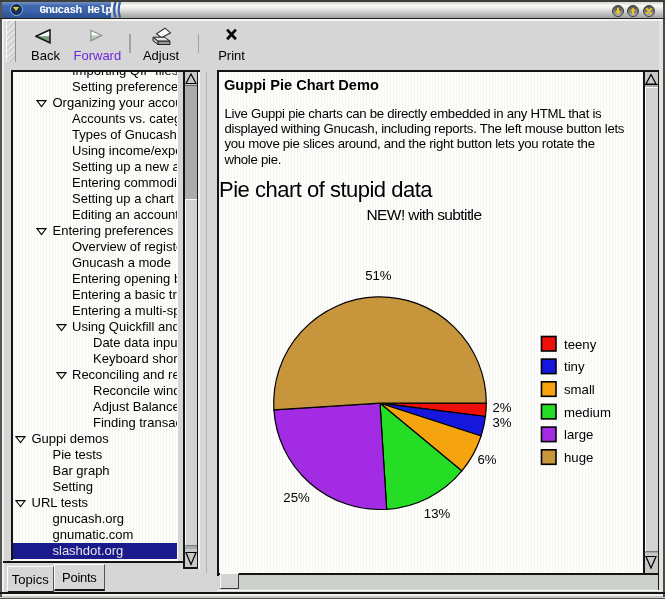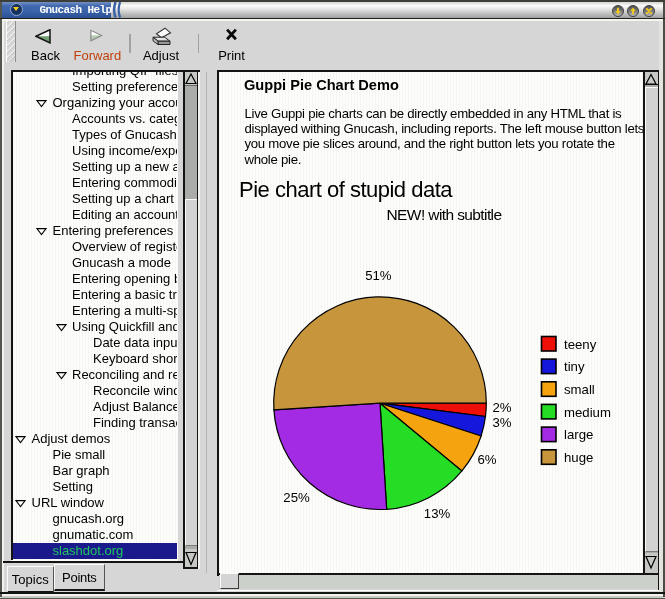--- a/index.html
+++ b/index.html
@@ -17,28 +17,28 @@
 #menubtn { left:8.5px; top:1px; width:13px; height:13px; border-radius:50%; background:#16335f; border:1.2px solid #93auda; border:1.2px solid #93aad8; }
 #menubtn .tri { position:absolute; left:2.2px; top:3.4px; width:0; height:0; border-left:3.3px solid transparent; border-right:3.3px solid transparent; border-top:4.5px solid #f2cf1c; }
 #titletext { left:38px; top:2px; color:#fff; font-family:"Liberation Mono",monospace; font-size:11px; letter-spacing:-0.6px; font-weight:700; }
 #arcs { left:109px; top:0; }
 .wbtn { top:2.5px; width:12px; height:12px; border-radius:50%; background:linear-gradient(180deg,#505050,#7e7e7e 55%,#bdbdc1); border:1px solid #3e3e3e; }
 #titleunder { left:0; top:17.5px; width:665px; height:1.5px; background:#21211c; }
 #toolwhite { left:1.5px; top:19px; width:661px; height:1.5px; background:#f4f4f1; }
 
 #handle { left:5.5px; top:21px; width:10px; height:41px; border-left:1.5px solid #fbfbf9; border-right:1.5px solid #8f8f8f; background:repeating-linear-gradient(135deg,#ebebe9 0 1px,#c8c8c8 1px 2px,#d6d6d6 2px 4.2px); }
 .tlabel { top:47.5px; font-size:13px; color:#000; text-align:center; }
-.tlabel.dim { color:#c2410c; }
+.tlabel.dim { color:#6d28d9; }
 .sep { top:34px; width:1.5px; height:19px; background:#a2a2a2; }
 #treeblack { left:10.5px; top:70px; width:189px; height:493px; background:#141412; }
 #treewhite { left:12.5px; top:72px; width:164px; height:489px; overflow:hidden; background:repeating-linear-gradient(90deg,#f5f6f2 0 1px,#fdfdfc 1px 3px); }
 .trow { position:absolute; left:0; width:164px; height:16px; }
 .trow span { position:absolute; top:0; line-height:16px; font-size:13px; white-space:nowrap; color:#000; }
 .trow.sel { background:#1a1a8c; }
-.trow.sel span { color:#22c55e; }
+.trow.sel span { color:#e5e5e5; }
 .exp { position:absolute; top:3.5px; }
 #treegap { left:176.5px; top:72px; width:6px; height:489px; background:#d6d6d6; border-left:1px solid #fbfbf9; }
 #treesbL { left:182.5px; top:70px; width:2px; height:498.5px; background:#141412; }
 #treesb { left:184.5px; top:72px; width:12px; height:494.5px; background:#a9aca9; }
 #treesbR { left:196.5px; top:70px; width:1.5px; height:498.5px; background:#141412; }
 #treesbRw { left:198px; top:72px; width:1.5px; height:496.5px; background:#f1f1ee; }
 .sbarrowbox { background:#c6c9c6; }
 .thumb { background:#d2d2d2; border-top:1.5px solid #fbfbf9; border-left:1.5px solid #fbfbf9; border-bottom:1px solid #7a7a7a; }
 
 #nbline { left:2.5px; top:561px; width:180px; height:2px; background:#141412; }
@@ -55,21 +55,21 @@
 #hstripline { left:217px; top:573px; width:442px; height:2.3px; background:#141412; }
 #hstrip { left:219px; top:575.3px; width:438.5px; height:14.2px; background:#ccd0ca; }
 #hwhite { left:217px; top:589.5px; width:442px; height:1.5px; background:#fbfbf9; }
 #hthumb { left:219.5px; top:572.8px; width:19.5px; height:16.7px; background:#d4d4d4; border-top:1.5px solid #fbfbf9; border-left:1.5px solid #fbfbf9; border-right:1.5px solid #3a3a36; border-bottom:1.5px solid #3a3a36; }
 
 #botblack { left:0; top:591.5px; width:665px; height:2px; background:#141412; }
 #botlight { left:1.5px; top:593.5px; width:661px; height:2px; background:#f1f1ee; }
 #botgray { left:1.5px; top:595.5px; width:661px; height:2px; background:#c9c9c7; }
 #splitter { left:205.5px; top:72px; width:1.2px; height:501px; background:#b4b4b2; }
 
-.ctext { color:#000;margin-left:20px; }
+.ctext { color:#000; }
 text { font-family:"Liberation Sans",sans-serif; }
 .ct { font-size:13.2px; fill:#000; }
 </style></head>
 <body>
 <div class="abs" id="topedge"></div>
 <div class="abs" id="leftedge"></div>
 <div class="abs" id="rightedge"></div>
 <div class="abs" id="botedge"></div>
 <div class="abs" id="leftbevel"></div>
 <div class="abs" id="rightbevel"></div>
@@ -207,36 +207,36 @@
 <div class="trow" style="top:327px">
       <span style="left:80.5px">Adjust Balance window</span>
     </div>
 <div class="trow" style="top:343px">
       <span style="left:80.5px">Finding transactions</span>
     </div>
 <div class="trow" style="top:359px">
       <svg class="exp" style="left:2.5px" width="11" height="9" viewBox="0 0 11 9">
         <polygon points="0.9,1.6 10.1,1.6 5.5,7.6" fill="#fdfdfb" stroke="#000" stroke-width="1.1"></polygon>
       </svg>
-      <span style="left:19.0px">Adjust demos</span>
+      <span style="left:19.0px">Guppi demos</span>
     </div>
 <div class="trow" style="top:375px">
-      <span style="left:40.0px">Pie small</span>
+      <span style="left:40.0px">Pie tests</span>
     </div>
 <div class="trow" style="top:391px">
       <span style="left:40.0px">Bar graph</span>
     </div>
 <div class="trow" style="top:407px">
       <span style="left:40.0px">Setting</span>
     </div>
 <div class="trow" style="top:423px">
       <svg class="exp" style="left:2.5px" width="11" height="9" viewBox="0 0 11 9">
         <polygon points="0.9,1.6 10.1,1.6 5.5,7.6" fill="#fdfdfb" stroke="#000" stroke-width="1.1"></polygon>
       </svg>
-      <span style="left:19.0px">URL window</span>
+      <span style="left:19.0px">URL tests</span>
     </div>
 <div class="trow" style="top:455px">
       <span style="left:40.0px">gnumatic.com</span>
     </div>
 <div class="trow" style="top:439px">
       <span style="left:40.0px">gnucash.org</span>
     </div>
 <div class="trow sel" style="top:471px">
       <span style="left:40.0px">slashdot.org</span>
     </div>

